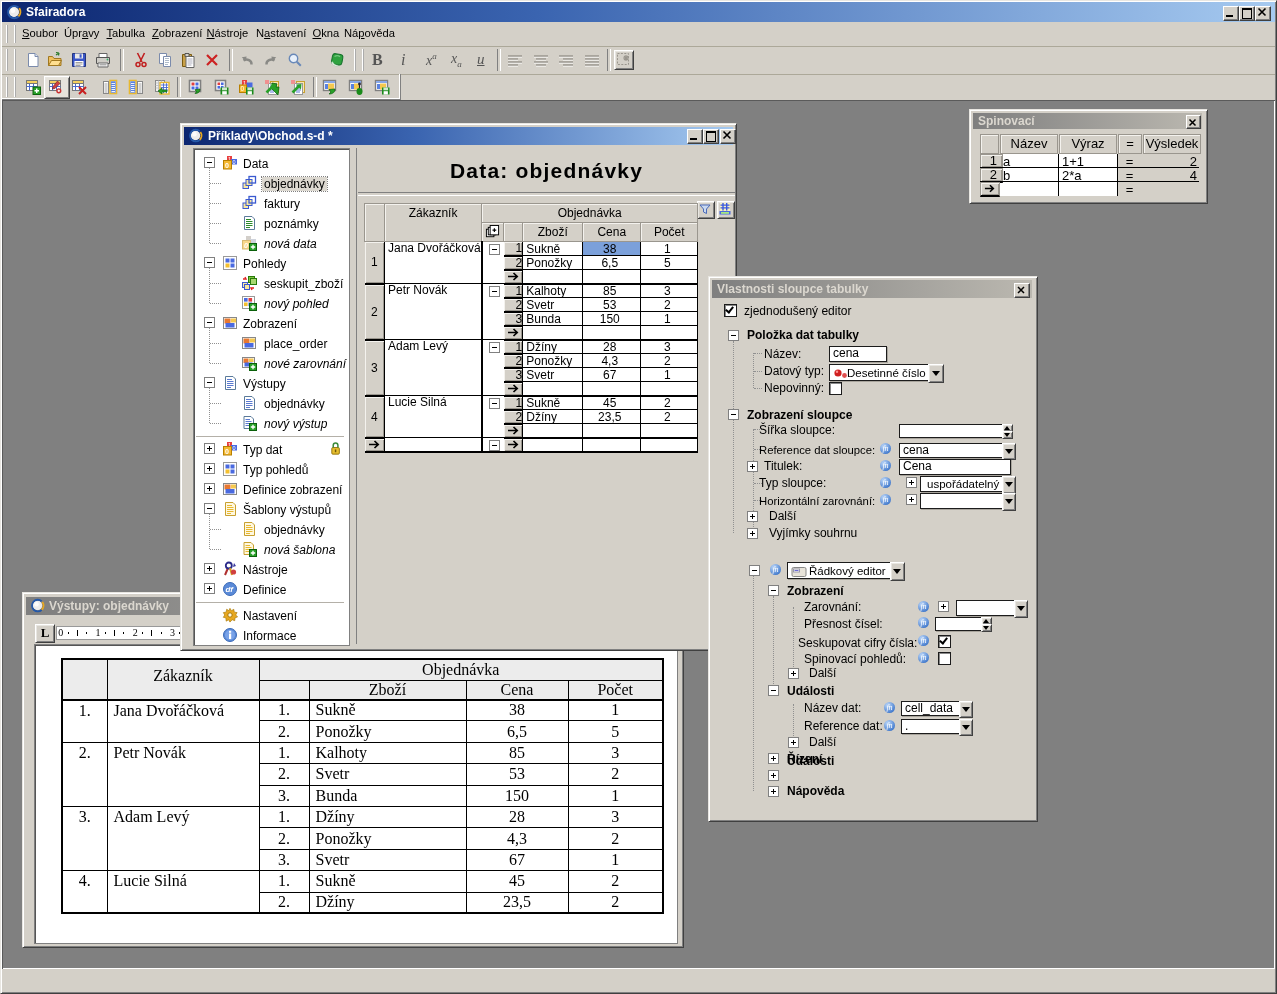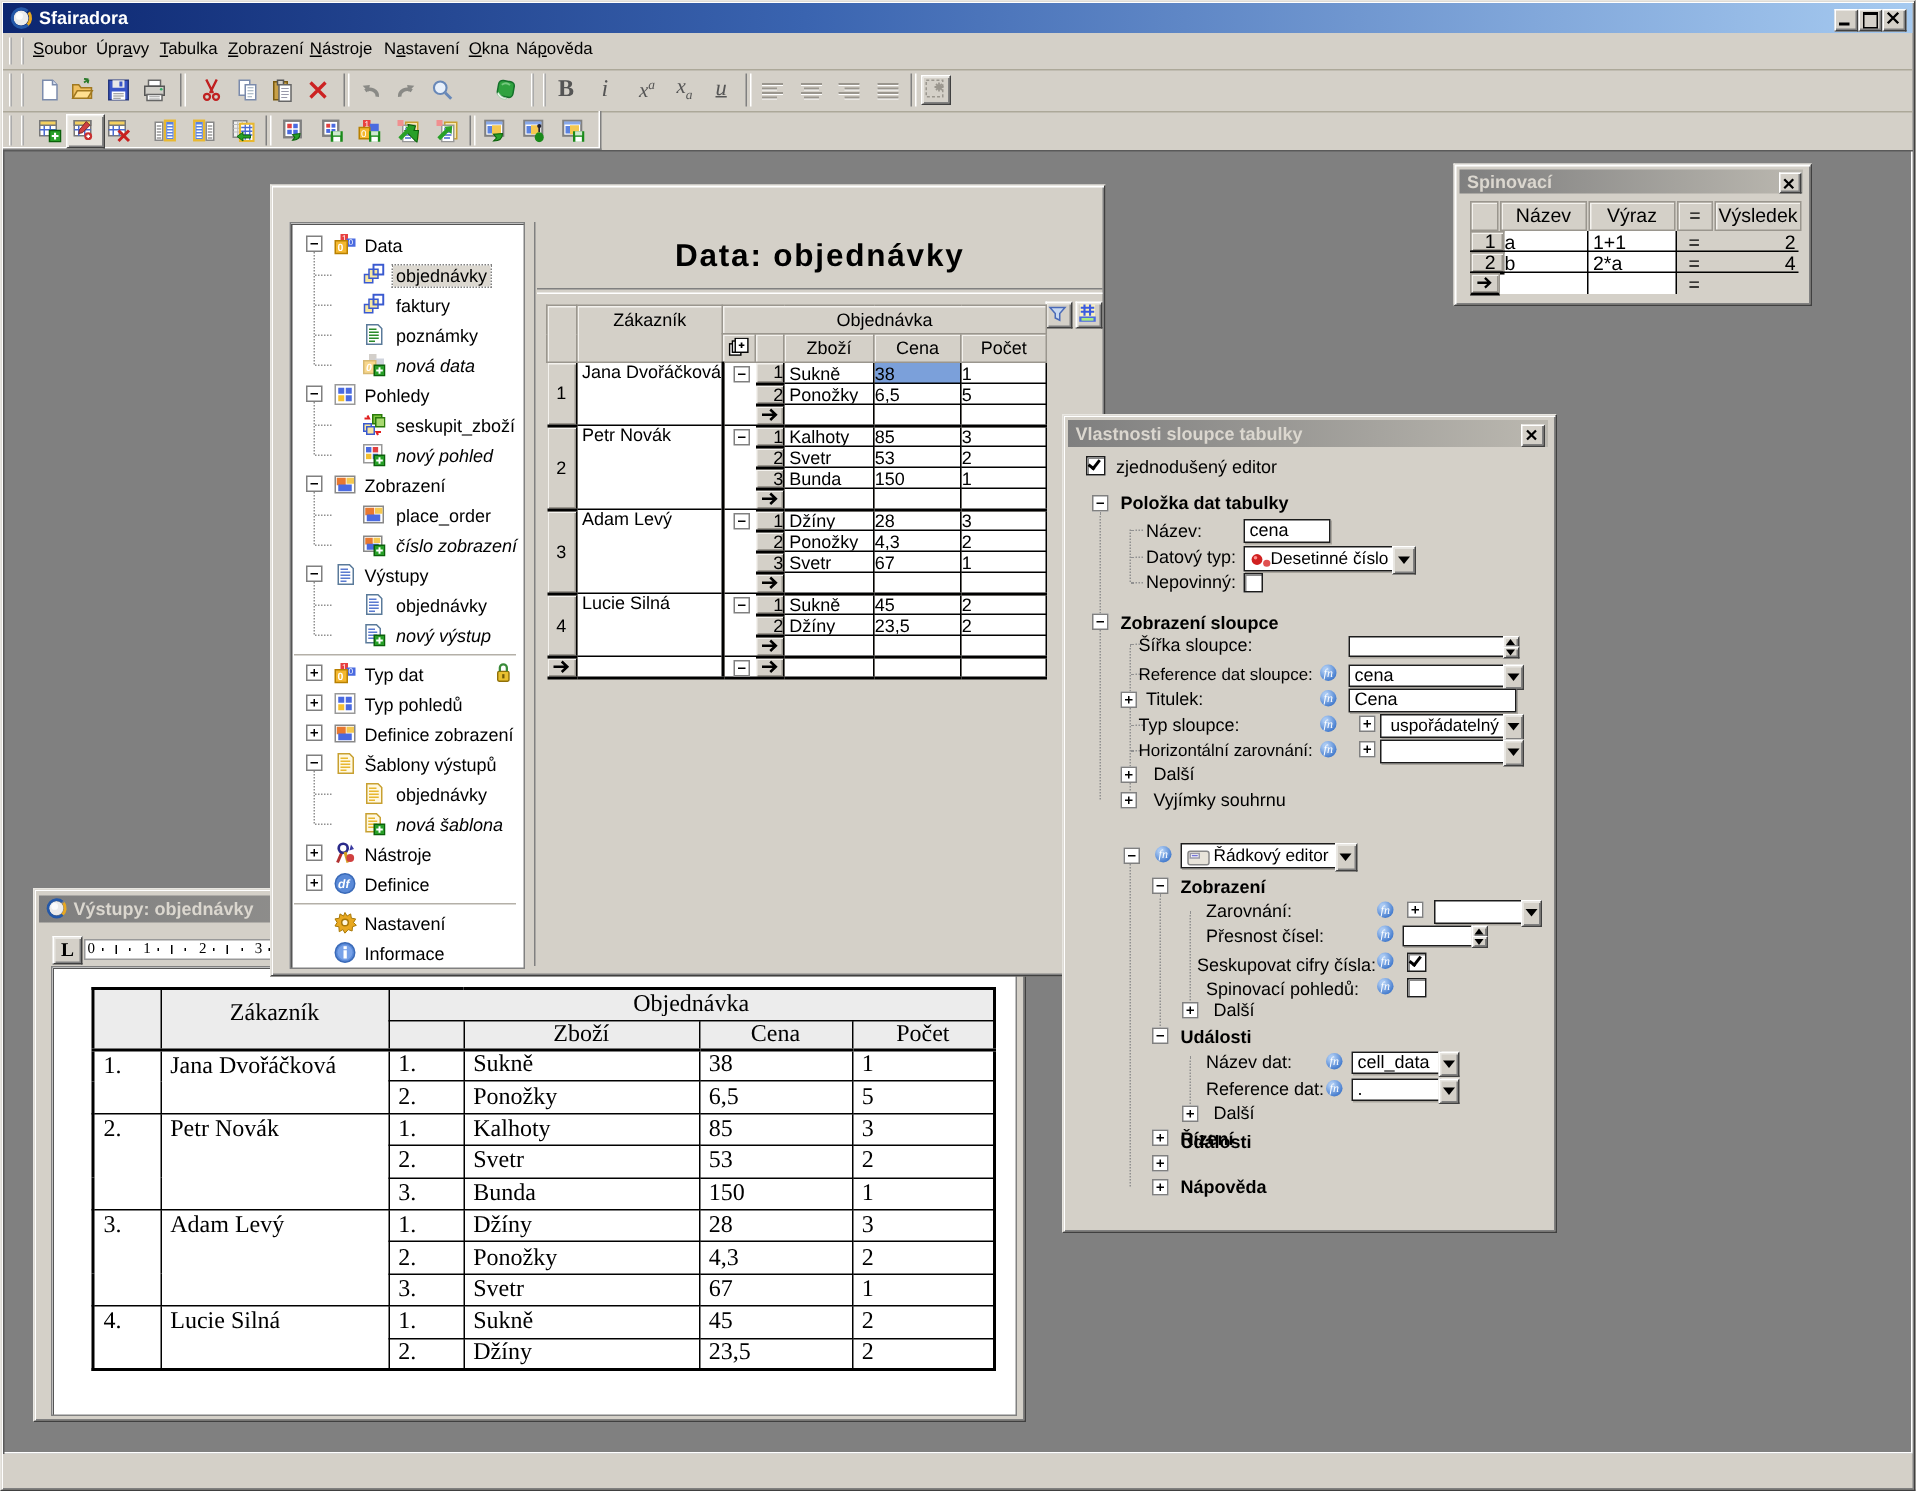--- a/index.html
+++ b/index.html
@@ -28,21 +28,21 @@
 
 .hdl{position:absolute;top:3px;bottom:3px;width:6px;border-left:2px ridge #fff;border-right:2px ridge #fff}
 .sep{position:absolute;top:3px;bottom:3px;width:2px;border-left:1px solid #808080;border-right:1px solid #fff}
 .tico{position:absolute;width:16px;height:16px}
 
 .dt{border-collapse:collapse;table-layout:fixed}
 .dt td{padding:0;font-size:12px;line-height:12px;overflow:hidden;white-space:nowrap}
 .hc{background:#d4d0c8;border:1px solid #9a968e;box-shadow:inset 1px 1px 0 #f4f2ee;text-align:center}
 .wc{background:#fff;border:1px solid #000}
 .num{background:#d4d0c8;border:none;border-bottom:2px solid #000;text-align:right;padding-right:5px;box-shadow:inset 1px 1px 0 #f4f2ee,inset -1px -1px 0 #9a968e}
-.rt{text-align:left;padding-right:4px}
+.rt{text-align:center;padding-right:4px}
 .gn{text-align:center;vertical-align:middle;padding-right:0;border-bottom:2px solid #000}
 .cu{vertical-align:top;padding:1px 0 0 3px}
 .mc{border-left:2px solid #000;border-right:none;vertical-align:top}
 .arr{text-align:center;font-weight:bold;padding:0 2px 0 0}
 .ge td{border-bottom:2px solid #000}
 .ti{position:absolute;left:0;width:100%;height:20px;font-size:12px}
 #wprops .lbl{font-size:12px}
 #wprops .inp{font-size:12px;line-height:13px}
 .dt .wc{padding-left:3px}
 .dt .rt{padding-left:0;padding-right:4px}
@@ -627,20 +627,40 @@
       </symbol>
 <symbol id="ic-pages" viewBox="0 0 16 16">
         <rect x="1.5" y="4.5" width="8" height="8" fill="#fff" stroke="#000"></rect>
         <rect x="3.5" y="2.5" width="8" height="8" fill="#fff" stroke="#000"></rect>
         <rect x="5.5" y="0.5" width="9" height="10" fill="#fff" stroke="#000"></rect>
         <path d="M8 5.5h4M10 3.5v4" stroke="#000" stroke-width="1.2"></path>
       </symbol>
 </defs>
   </svg>
 <div id="wmain" class="ab win" style="left:180px;top:123px;width:555px;height:526px">
+ <div class="ab tba" style="left:3px;top:3px;width:549px;height:18px">
+  <svg class="ab" style="left:4px;top:1px" width="15" height="15" viewBox="0 0 16 16">
+        <circle cx="8" cy="8" r="5" fill="#e8e8e8"></circle>
+        <circle cx="7" cy="6.8" r="2.6" fill="#fdfdfd"></circle>
+        <path d="M13.2 4.2a6.5 6.5 0 0 1-1 8.6" stroke="#e8a820" stroke-width="2" fill="none"></path>
+        <path d="M12.4 3.4a6.2 6.2 0 1 0 .2 9.2" stroke="#2458a8" stroke-width="2" fill="none"></path>
+        <circle cx="8" cy="8" r="4.7" fill="#ececec"></circle>
+        <circle cx="6.9" cy="6.7" r="2.4" fill="#fcfcfc"></circle>
+      </svg>
+  <span class="ab" style="left:24px;top:2px">Příklady\Obchod.s-d *</span>
+  <div class="cap" style="left:503px;top:2px">
+        <div class="ab" style="left:2px;top:8px;width:7px;height:2px;background:#000"></div>
+      </div>
+  <div class="cap" style="left:519px;top:2px">
+        <div class="ab" style="left:2px;top:1px;width:8px;height:8px;border:1px solid #000;border-top-width:2px"></div>
+      </div>
+  <div class="cap" style="left:536px;top:2px"><svg width="12" height="11">
+          <path d="M2.5 1.5l7 7M9.5 1.5l-7 7" stroke="#000" stroke-width="1.6"></path>
+        </svg></div>
+ </div>
  <div class="ab" style="left:12px;top:24px;width:155px;height:496px;background:#fff;border:1px solid #808080;box-shadow:inset 1px 1px 0 #555;overflow:hidden">
   <div class="vd" style="left:15px;top:14px;height:80px"></div>
   <div class="hd" style="left:16px;width:11px;top:34px"></div>
       <div class="hd" style="left:16px;width:11px;top:54px"></div>
       <div class="hd" style="left:16px;width:11px;top:74px"></div>
       <div class="hd" style="left:16px;width:11px;top:94px"></div>
   <div class="vd" style="left:15px;top:114px;height:40px"></div>
   <div class="hd" style="left:16px;width:11px;top:134px"></div>
       <div class="hd" style="left:16px;width:11px;top:154px"></div>
   <div class="vd" style="left:15px;top:174px;height:40px"></div>
@@ -712,21 +732,21 @@
   <div class="ti" style="top:184px">
         <svg class="ic" width="16" height="16" style="left:47px">
           <use href="#ic-pic"></use>
         </svg>
         <span class="t" style="left:70px">place_order</span>
       </div>
   <div class="ti i" style="top:204px">
         <svg class="ic" width="16" height="16" style="left:47px">
           <use href="#ic-picn"></use>
         </svg>
-        <span class="t" style="left:70px">číslo zobrazení</span>
+        <span class="t" style="left:70px">nové zarovnání</span>
       </div>
   <div class="ti" style="top:224px">
         <div class="pm" style="left:10px;top:4px"></div>
         <svg class="ic" width="16" height="16" style="left:28px">
           <use href="#ic-docb"></use>
         </svg>
         <span class="t" style="left:49px">Výstupy</span>
       </div>
   <div class="ti" style="top:244px">
         <svg class="ic" width="16" height="16" style="left:47px">

